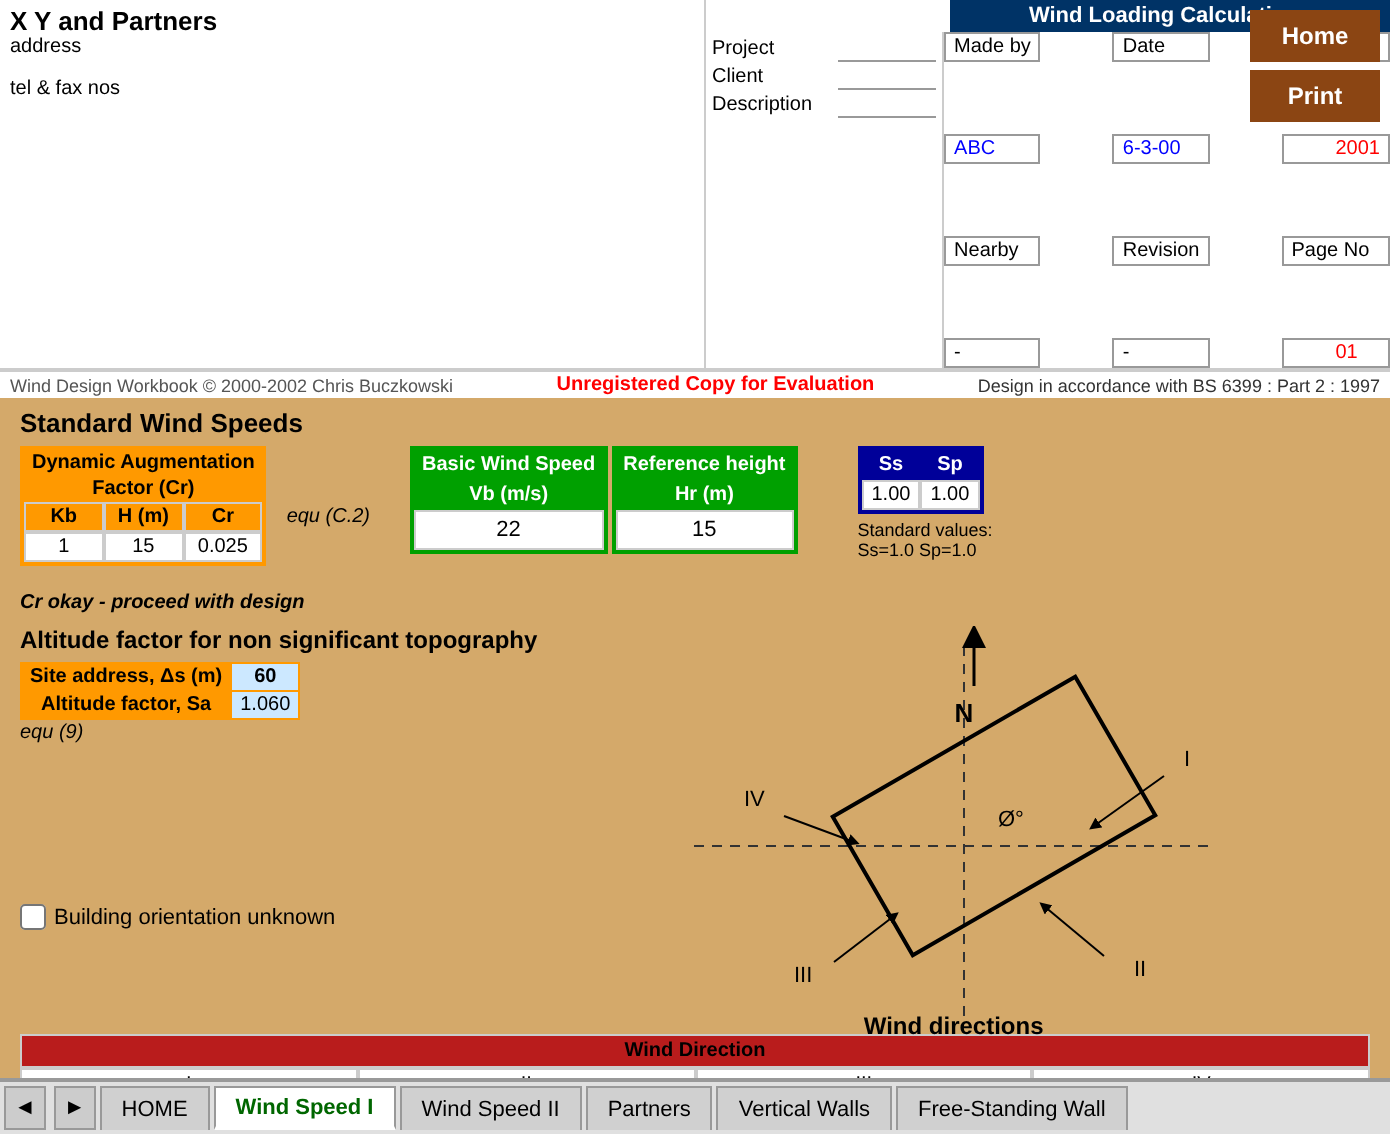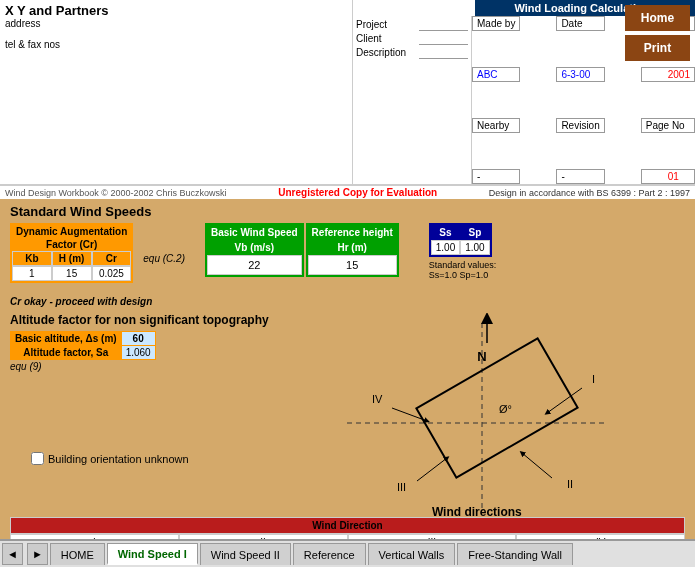--- a/index.html
+++ b/index.html
@@ -174,21 +174,20 @@
       font-weight: bold;
     }
     .wind-dir-label {
       text-align: center;
       font-weight: bold;
       font-size: 12px;
       margin-top: 5px;
     }
     .checkboxes {
       margin-top: 8px;
-      margin-left: 21px;
     }
     .checkbox-item {
       display: flex;
       align-items: center;
       gap: 4px;
       font-size: 11px;
       margin-bottom: 3px;
     }
     .tabs-bar {
       position: absolute;
@@ -361,21 +360,21 @@
   </div>
 
   <div class="ok-text" style="margin-bottom:6px;">Cr okay - proceed with design</div>
 
   <div style="display:flex;">
     <div class="altitude-section">
       <div class="alt-title">Altitude factor for non significant topography</div>
       <table class="alt-table">
         <tbody>
             <tr>
-          <td class="alt-header">Basic altitude, Δs (m)</td>
+          <td class="alt-header">Site address, Δs (m)</td>
           <td style="background:#cce8ff; border:1px solid #f90; text-align:center;font-weight:bold;">60</td>
         </tr>
         <tr>
           <td class="alt-header">Altitude factor, Sa</td>
           <td style="background:#cce8ff; border:1px solid #f90; text-align:center;">1.060</td>
         </tr>
       </tbody>
         </table>
       <span class="equ-text" style="font-size:10px;">equ (9)</span>
 
@@ -441,16 +440,16 @@
     </div>
   </div>
 </div>
 
 <div class="tabs-bar">
   <button class="tab-nav-btn">◄</button>
   <button class="tab-nav-btn">►</button>
   <div class="tab">HOME</div>
   <div class="tab active">Wind Speed I</div>
   <div class="tab">Wind Speed II</div>
-  <div class="tab">Reference</div>
+  <div class="tab">Partners</div>
   <div class="tab">Vertical Walls</div>
   <div class="tab">Free-Standing Wall</div>
 </div>
 
 </body></html>

